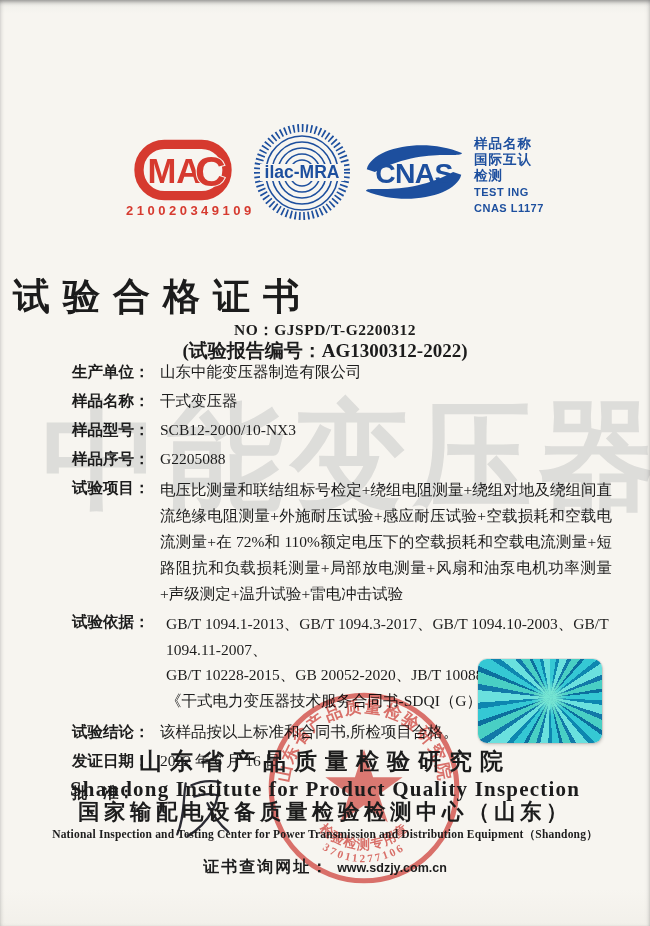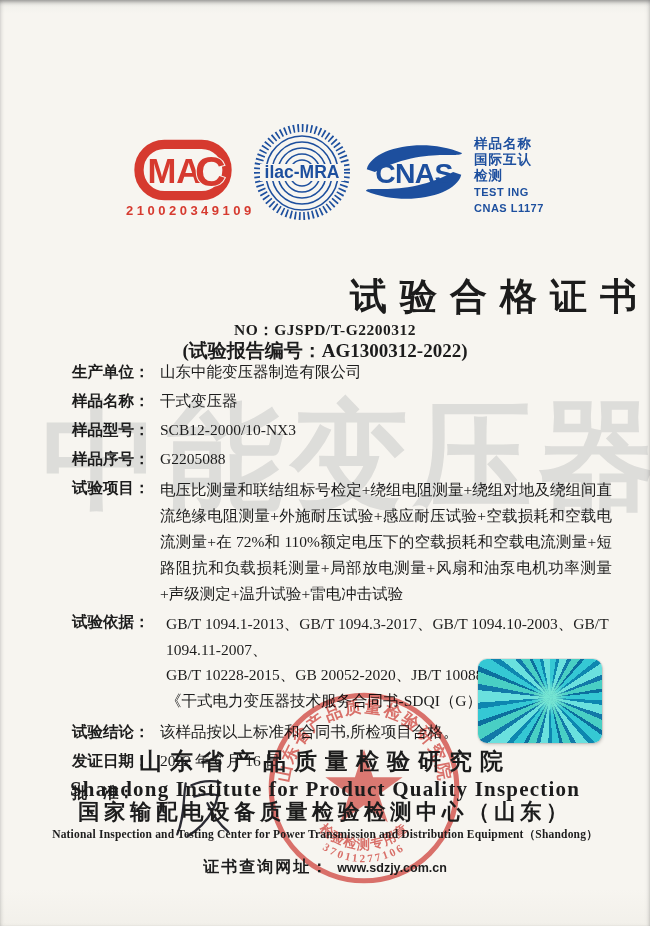--- a/index.html
+++ b/index.html
@@ -20,21 +20,21 @@
   }
   
   .cma-num{left:126px;top:203px;width:116px;text-align:center;
     color:#d63a2f;font-weight:700;font-size:13px;letter-spacing:3.5px;
     font-family:"Liberation Sans",sans-serif;}
   .cnas-text{left:474px;top:136px;line-height:16px;color:#1d4f9e;font-weight:700;
     font-family:"Liberation Sans",sans-serif;}
   .cnas-text .cn{font-size:13.5px;letter-spacing:1px;}
   .cnas-text .en{font-size:11px;letter-spacing:.5px;}
   
-  .title{left:0;top:272px;width:100%;text-align:right;
+  .title{left:0;top:272px;width:100%;text-align:left;
     font-size:37px;font-weight:700;letter-spacing:13px;text-indent:13px;}
   .cert-no{left:0;top:320px;width:100%;text-align:center;font-size:15.5px;font-weight:700;letter-spacing:.5px;}
   .report-no{left:0;top:338px;width:100%;text-align:center;font-size:19px;font-weight:700;}
   
   .fields{left:72px;top:361px;width:540px;}
   .row{display:flex;margin-bottom:7.5px;font-size:15.5px;line-height:21.5px;}
   .row .lbl{flex:0 0 80px;font-weight:700;white-space:nowrap;}
   .row .val{flex:1;padding-left:8px;}
   .row.items .val{text-align:justify;line-height:26px;}
   .row.items{margin-bottom:4px;}

